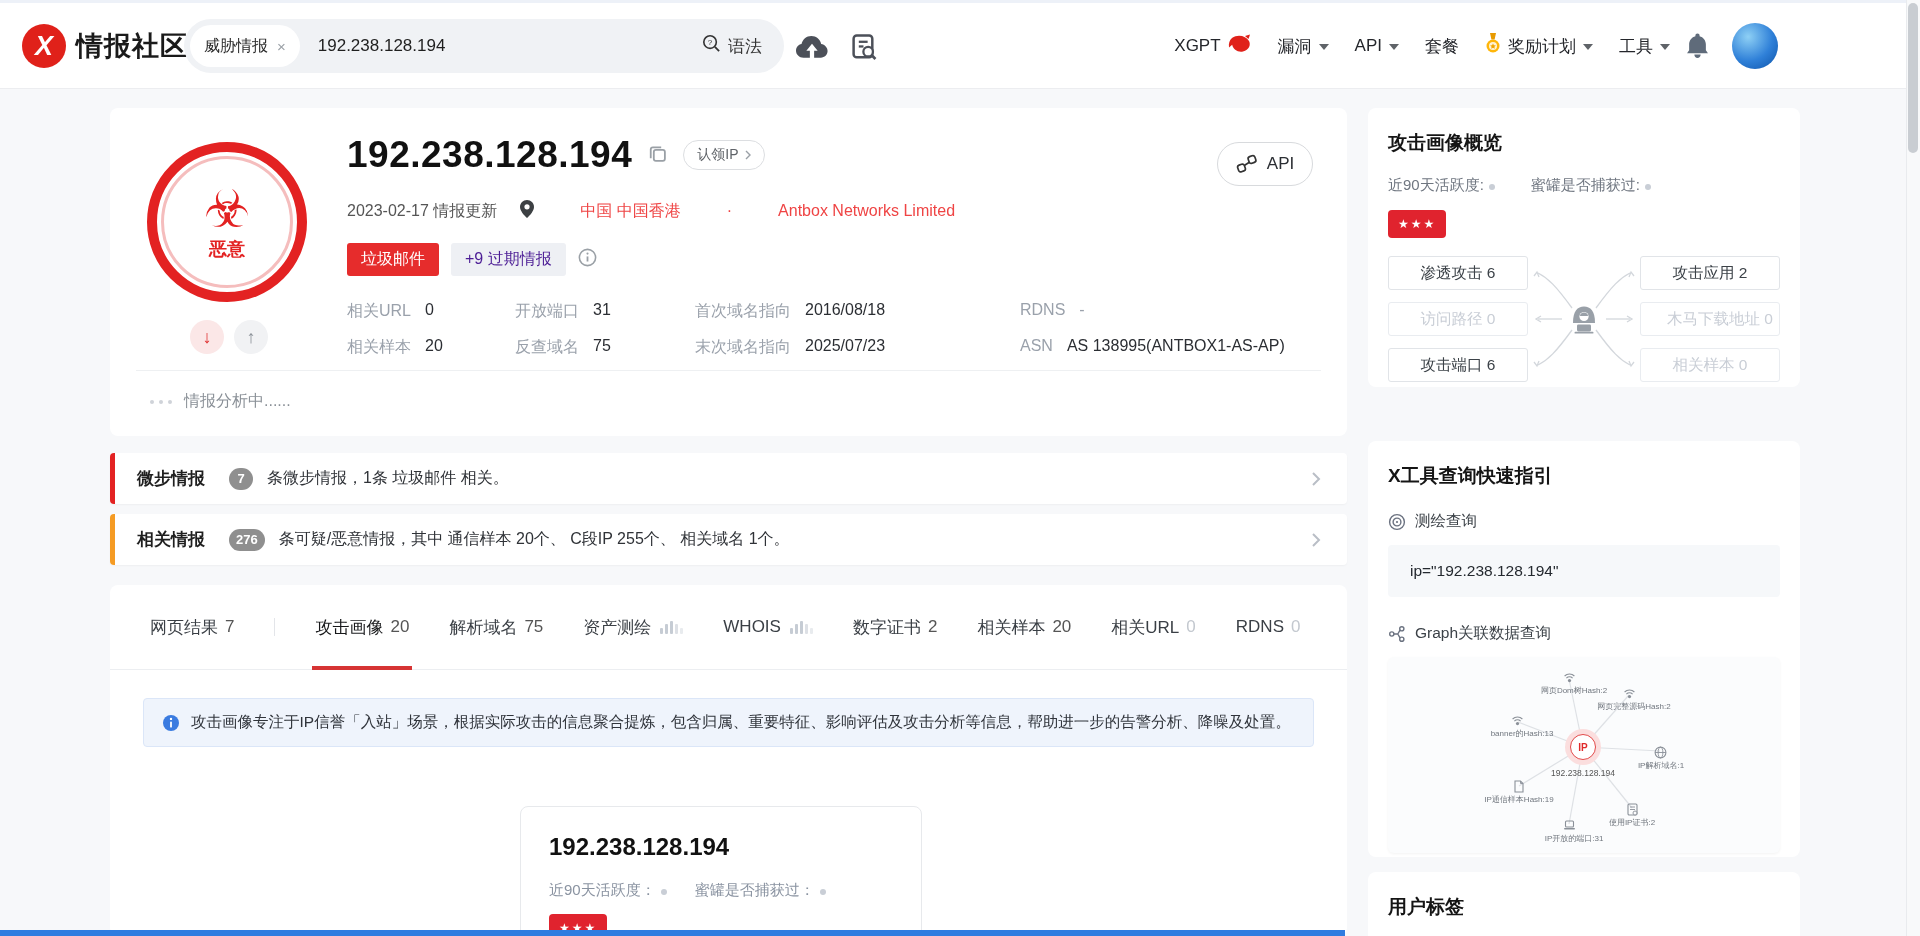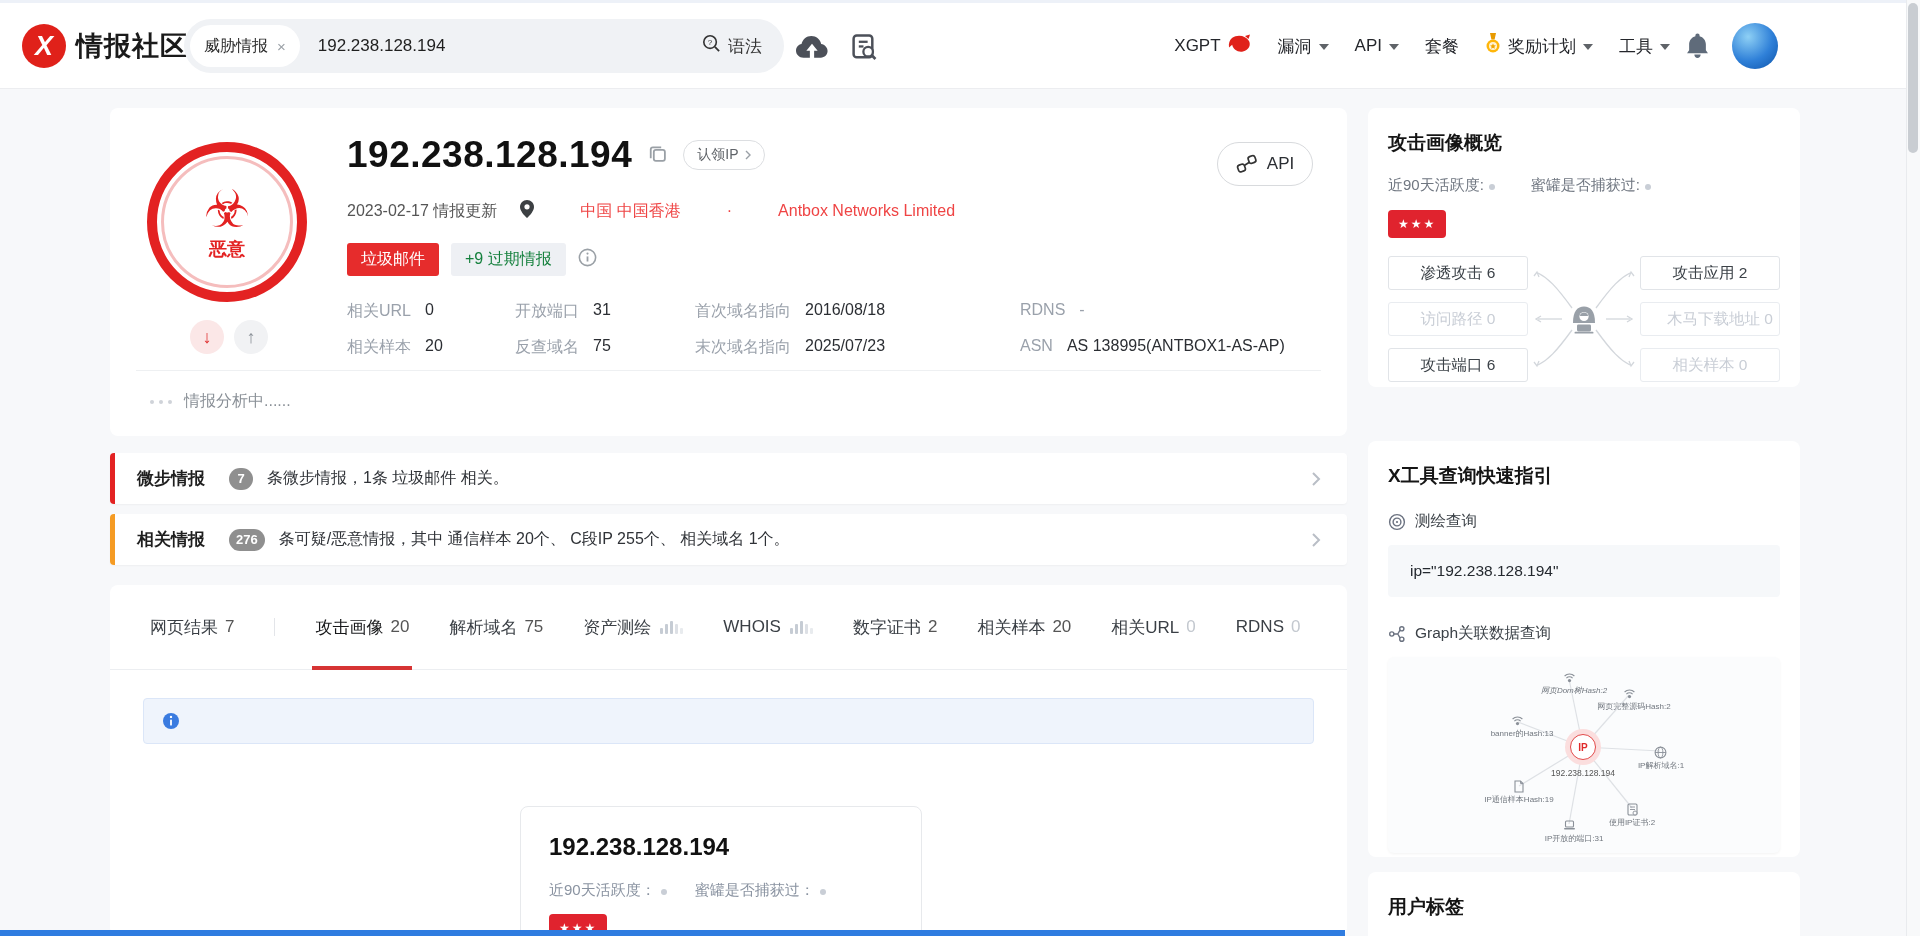--- a/index.html
+++ b/index.html
@@ -39,21 +39,21 @@
   .vote-up { background:#f1f2f4; color:#8a9097; }
   .ip-content { position:absolute; left:237px; top:26px; right:140px; }
   .title-row { display:flex; align-items:center; gap:16px; }
   .ip-title { font-size:37px; font-weight:bold; color:#111; letter-spacing:0.5px; }
   .claim-pill { display:flex; align-items:center; gap:6px; border:1px solid #dcdee1; border-radius:16px; padding:5px 13px; font-size:14px; color:#5f6368; cursor:pointer; background:#fff; }
   .meta-row { display:flex; align-items:center; gap:9px; margin-top:24px; font-size:16px; }
   .meta-updated { color:#555; margin-right:14px; }
   .meta-loc { color:#ef4444;margin-left:37px; }
   .tags-row { display:flex; align-items:center; gap:12px; margin-top:21px; }
   .tag-red { background:#e62c2c; color:#fff; font-size:16px; padding:6px 14px; border-radius:3px; cursor:pointer; }
-  .tag-gray { background:#eef0f4; color:#15803d; font-size:16px; padding:6px 14px; border-radius:3px; cursor:pointer; }
+  .tag-gray { background:#eef0f4; color:#4c1d95; font-size:16px; padding:6px 14px; border-radius:3px; cursor:pointer; }
   .stats { margin-top:25px; display:grid; grid-template-columns:168px 180px 325px auto; row-gap:15px; }
   .stat { display:flex; gap:14px; font-size:16px; white-space:nowrap; }
   .stat-label { color:#9aa1ab; }
   .stat-value { color:#2b2e33; }
   .api-btn { position:absolute; right:34px; top:34px; display:flex; align-items:center; justify-content:center; gap:9px; width:96px; height:44px; border:1px solid #d8dadd; border-radius:22px; font-size:17px; color:#2b2e33; cursor:pointer; background:#fff; }
   .ip-divider { position:absolute; left:26px; right:26px; top:262px; height:1px; background:#eef0f2; }
   .analyzing { position:absolute; left:40px; top:283px; display:flex; align-items:center; gap:12px; color:#8a9097; font-size:16px; }
   .ldots { display:flex; gap:5px; }
   .ldots i { width:4px; height:4px; border-radius:50%; background:#cfd3d9; }
 
@@ -383,20 +383,21 @@
           <span class="cnt">0</span>
         </div>
     </div>
 
     <div class="notice">
       <svg width="18" height="18" viewBox="0 0 18 18">
           <circle cx="9" cy="9" r="8" fill="#3a7be0"></circle>
           <rect x="8.1" y="7.6" width="1.8" height="6" rx="0.9" fill="#fff"></rect>
           <circle cx="9" cy="4.9" r="1.2" fill="#fff"></circle>
         </svg>
+      <span>攻击画像专注于IP信誉「入站」场景，根据实际攻击的信息聚合提炼，包含归属、重要特征、影响评估及攻击分析等信息，帮助进一步的告警分析、降噪及处置。</span>
     </div>
 
     <div class="profile-card">
       <div class="profile-title">192.238.128.194</div>
       <div class="profile-labels">
         <span><span>近90天活跃度：</span><span class="tipdot"></span></span>
         <span><span>蜜罐是否捕获过：</span><span class="tipdot"></span></span>
       </div>
       <div class="stars-badge">★★★</div>
     </div>
@@ -478,21 +479,21 @@
           <line x1="195" y1="90" x2="244" y2="151"></line>
           <line x1="195" y1="90" x2="181" y2="167"></line>
           <line x1="195" y1="90" x2="131" y2="129"></line>
         </g>
       </svg>
 
       <div class="gnode" style="left:175px; top:14px;"><svg width="13" height="13" viewBox="0 0 13 13">
             <circle cx="6.5" cy="8.6" r="1.6" fill="#8a9098"></circle>
             <path d="M3.4 6.2 A4.4 4.4 0 0 1 9.6 6.2 M1.6 4 A7 7 0 0 1 11.4 4" stroke="#8a9098" fill="none" stroke-width="1.1"></path>
           </svg></div>
-      <div class="gnode-label" style="left:126px; top:28px;font-style:italic;">网页Dom树Hash:2</div>
+      <div class="gnode-label" style="left:126px; top:28px;">网页Dom树Hash:2</div>
 
       <div class="gnode" style="left:235px; top:30px;"><svg width="13" height="13" viewBox="0 0 13 13">
             <circle cx="6.5" cy="8.6" r="1.6" fill="#8a9098"></circle>
             <path d="M3.4 6.2 A4.4 4.4 0 0 1 9.6 6.2 M1.6 4 A7 7 0 0 1 11.4 4" stroke="#8a9098" fill="none" stroke-width="1.1"></path>
           </svg></div>
       <div class="gnode-label" style="left:186px; top:44px;">网页完整源码Hash:2</div>
 
       <div class="gnode" style="left:123px; top:57px;"><svg width="13" height="13" viewBox="0 0 13 13">
             <circle cx="6.5" cy="8.6" r="1.6" fill="#8a9098"></circle>
             <path d="M3.4 6.2 A4.4 4.4 0 0 1 9.6 6.2 M1.6 4 A7 7 0 0 1 11.4 4" stroke="#8a9098" fill="none" stroke-width="1.1"></path>

